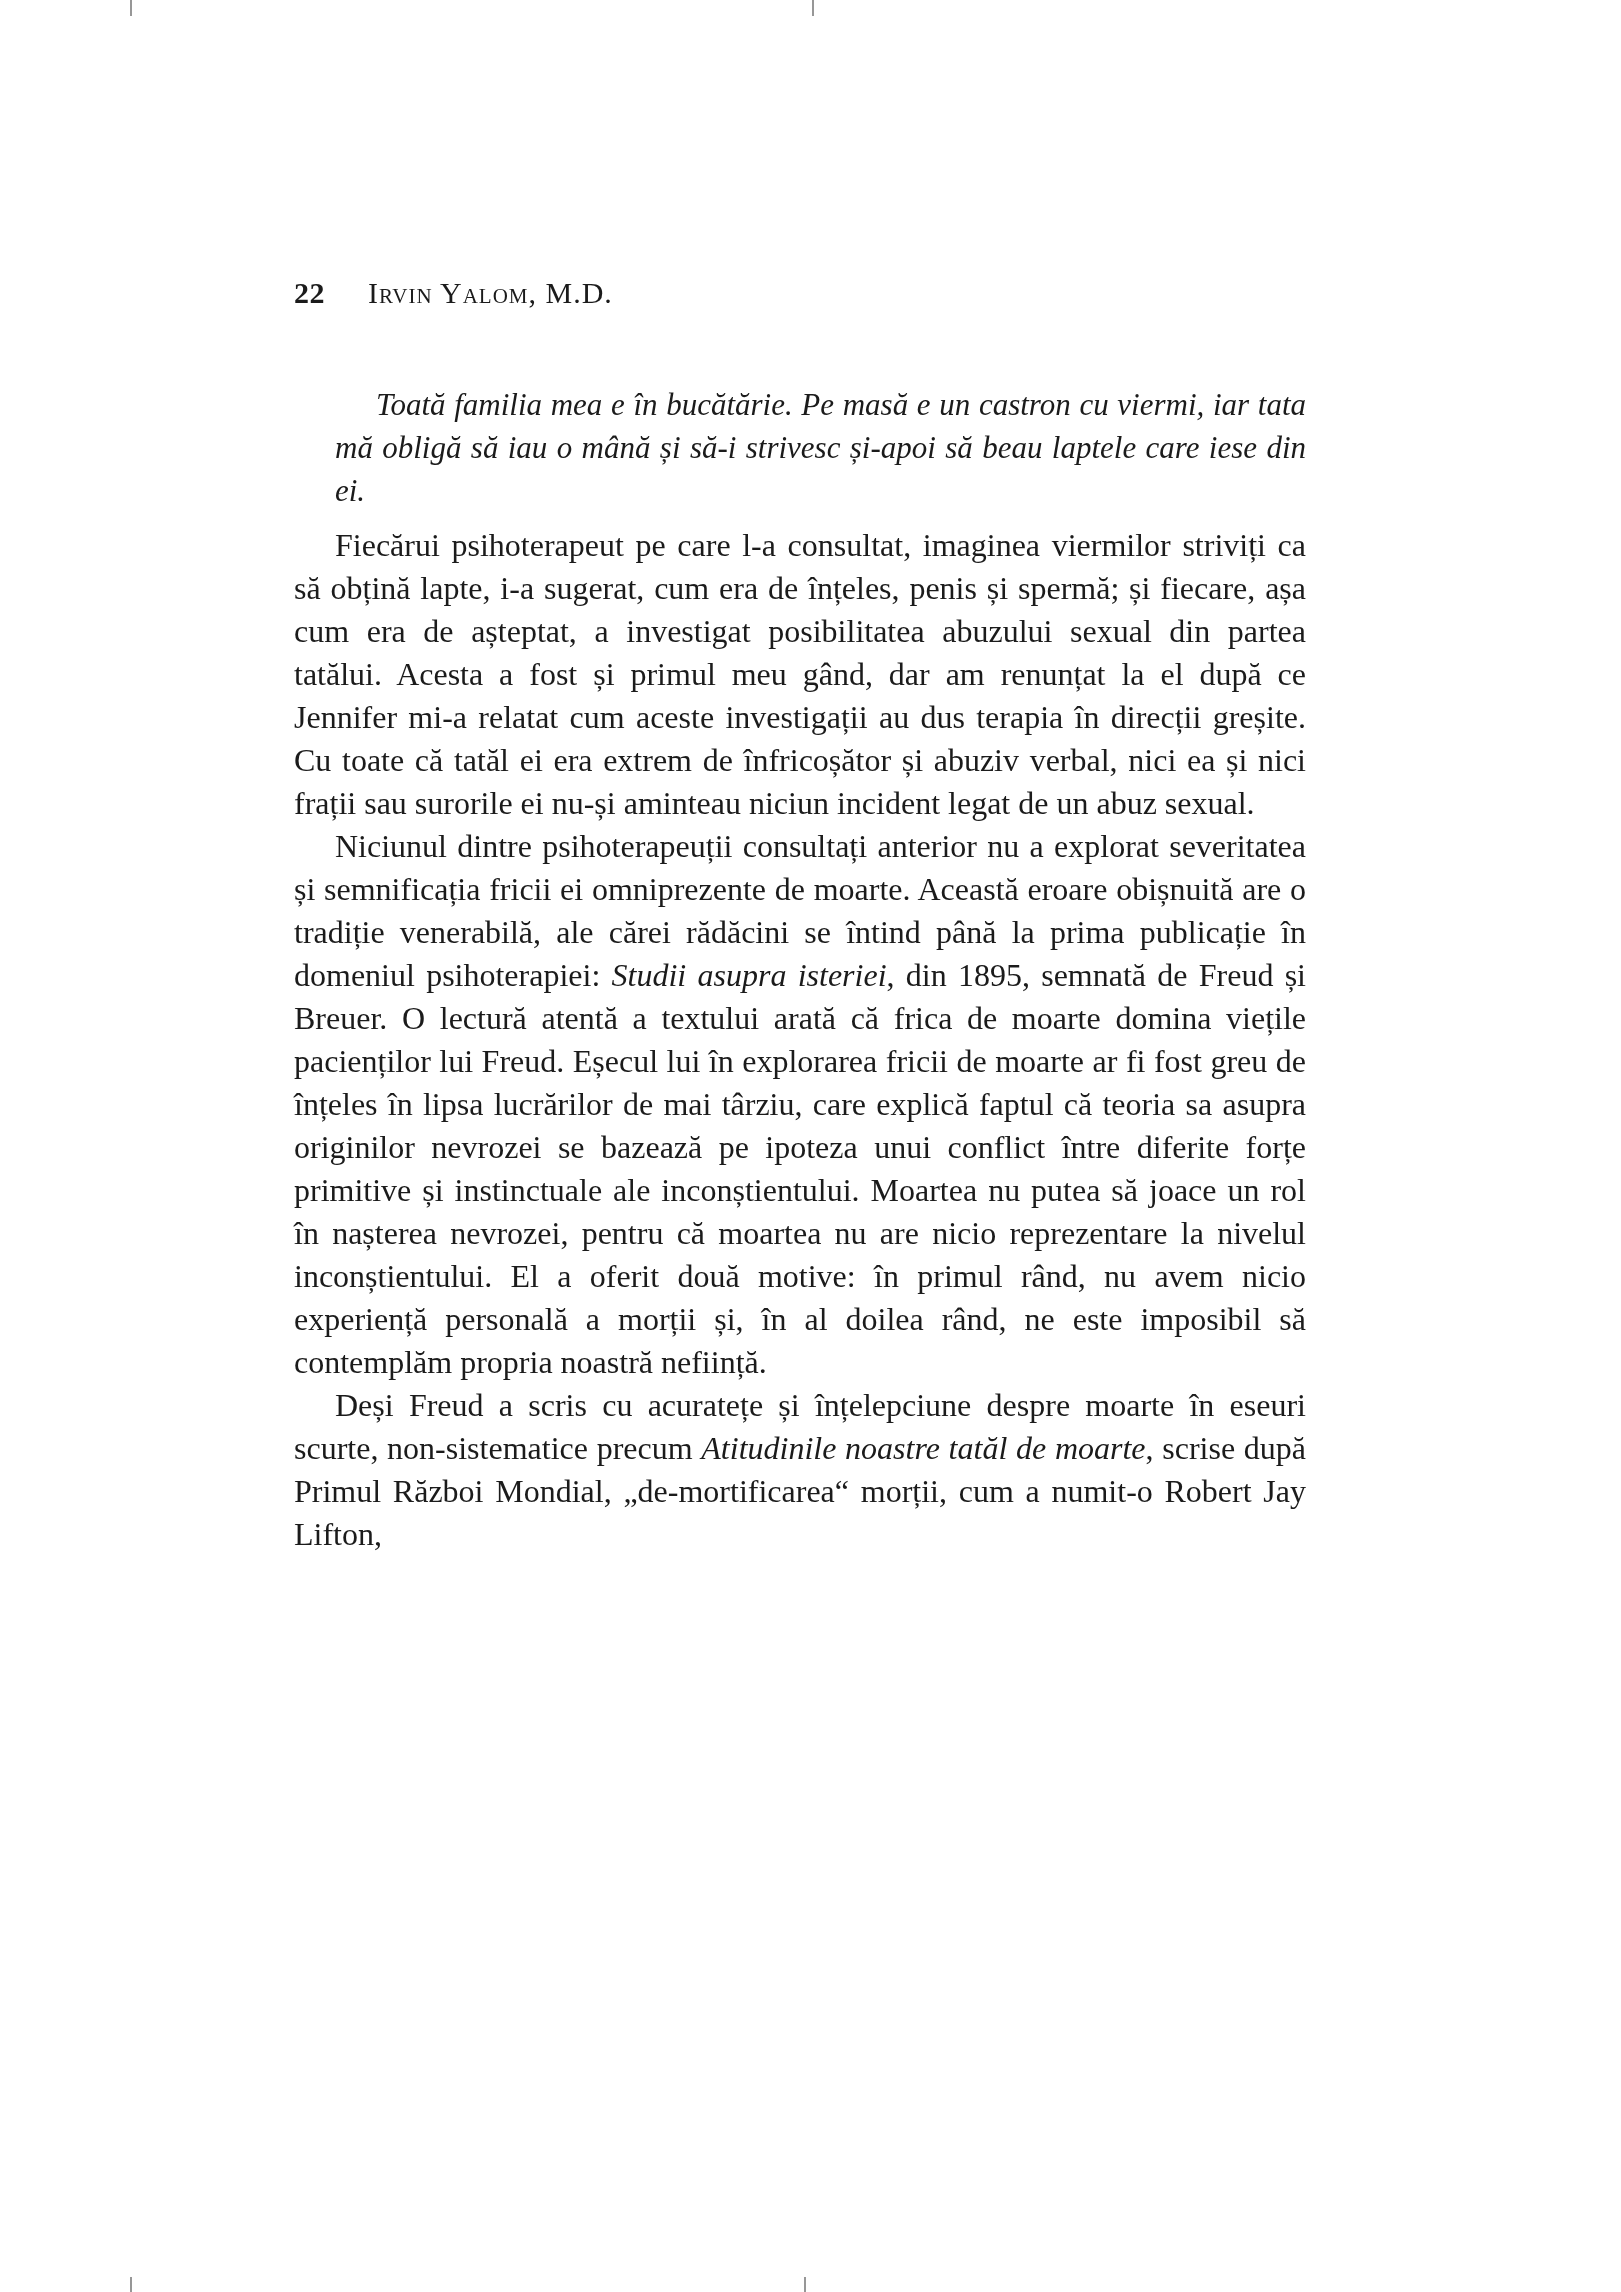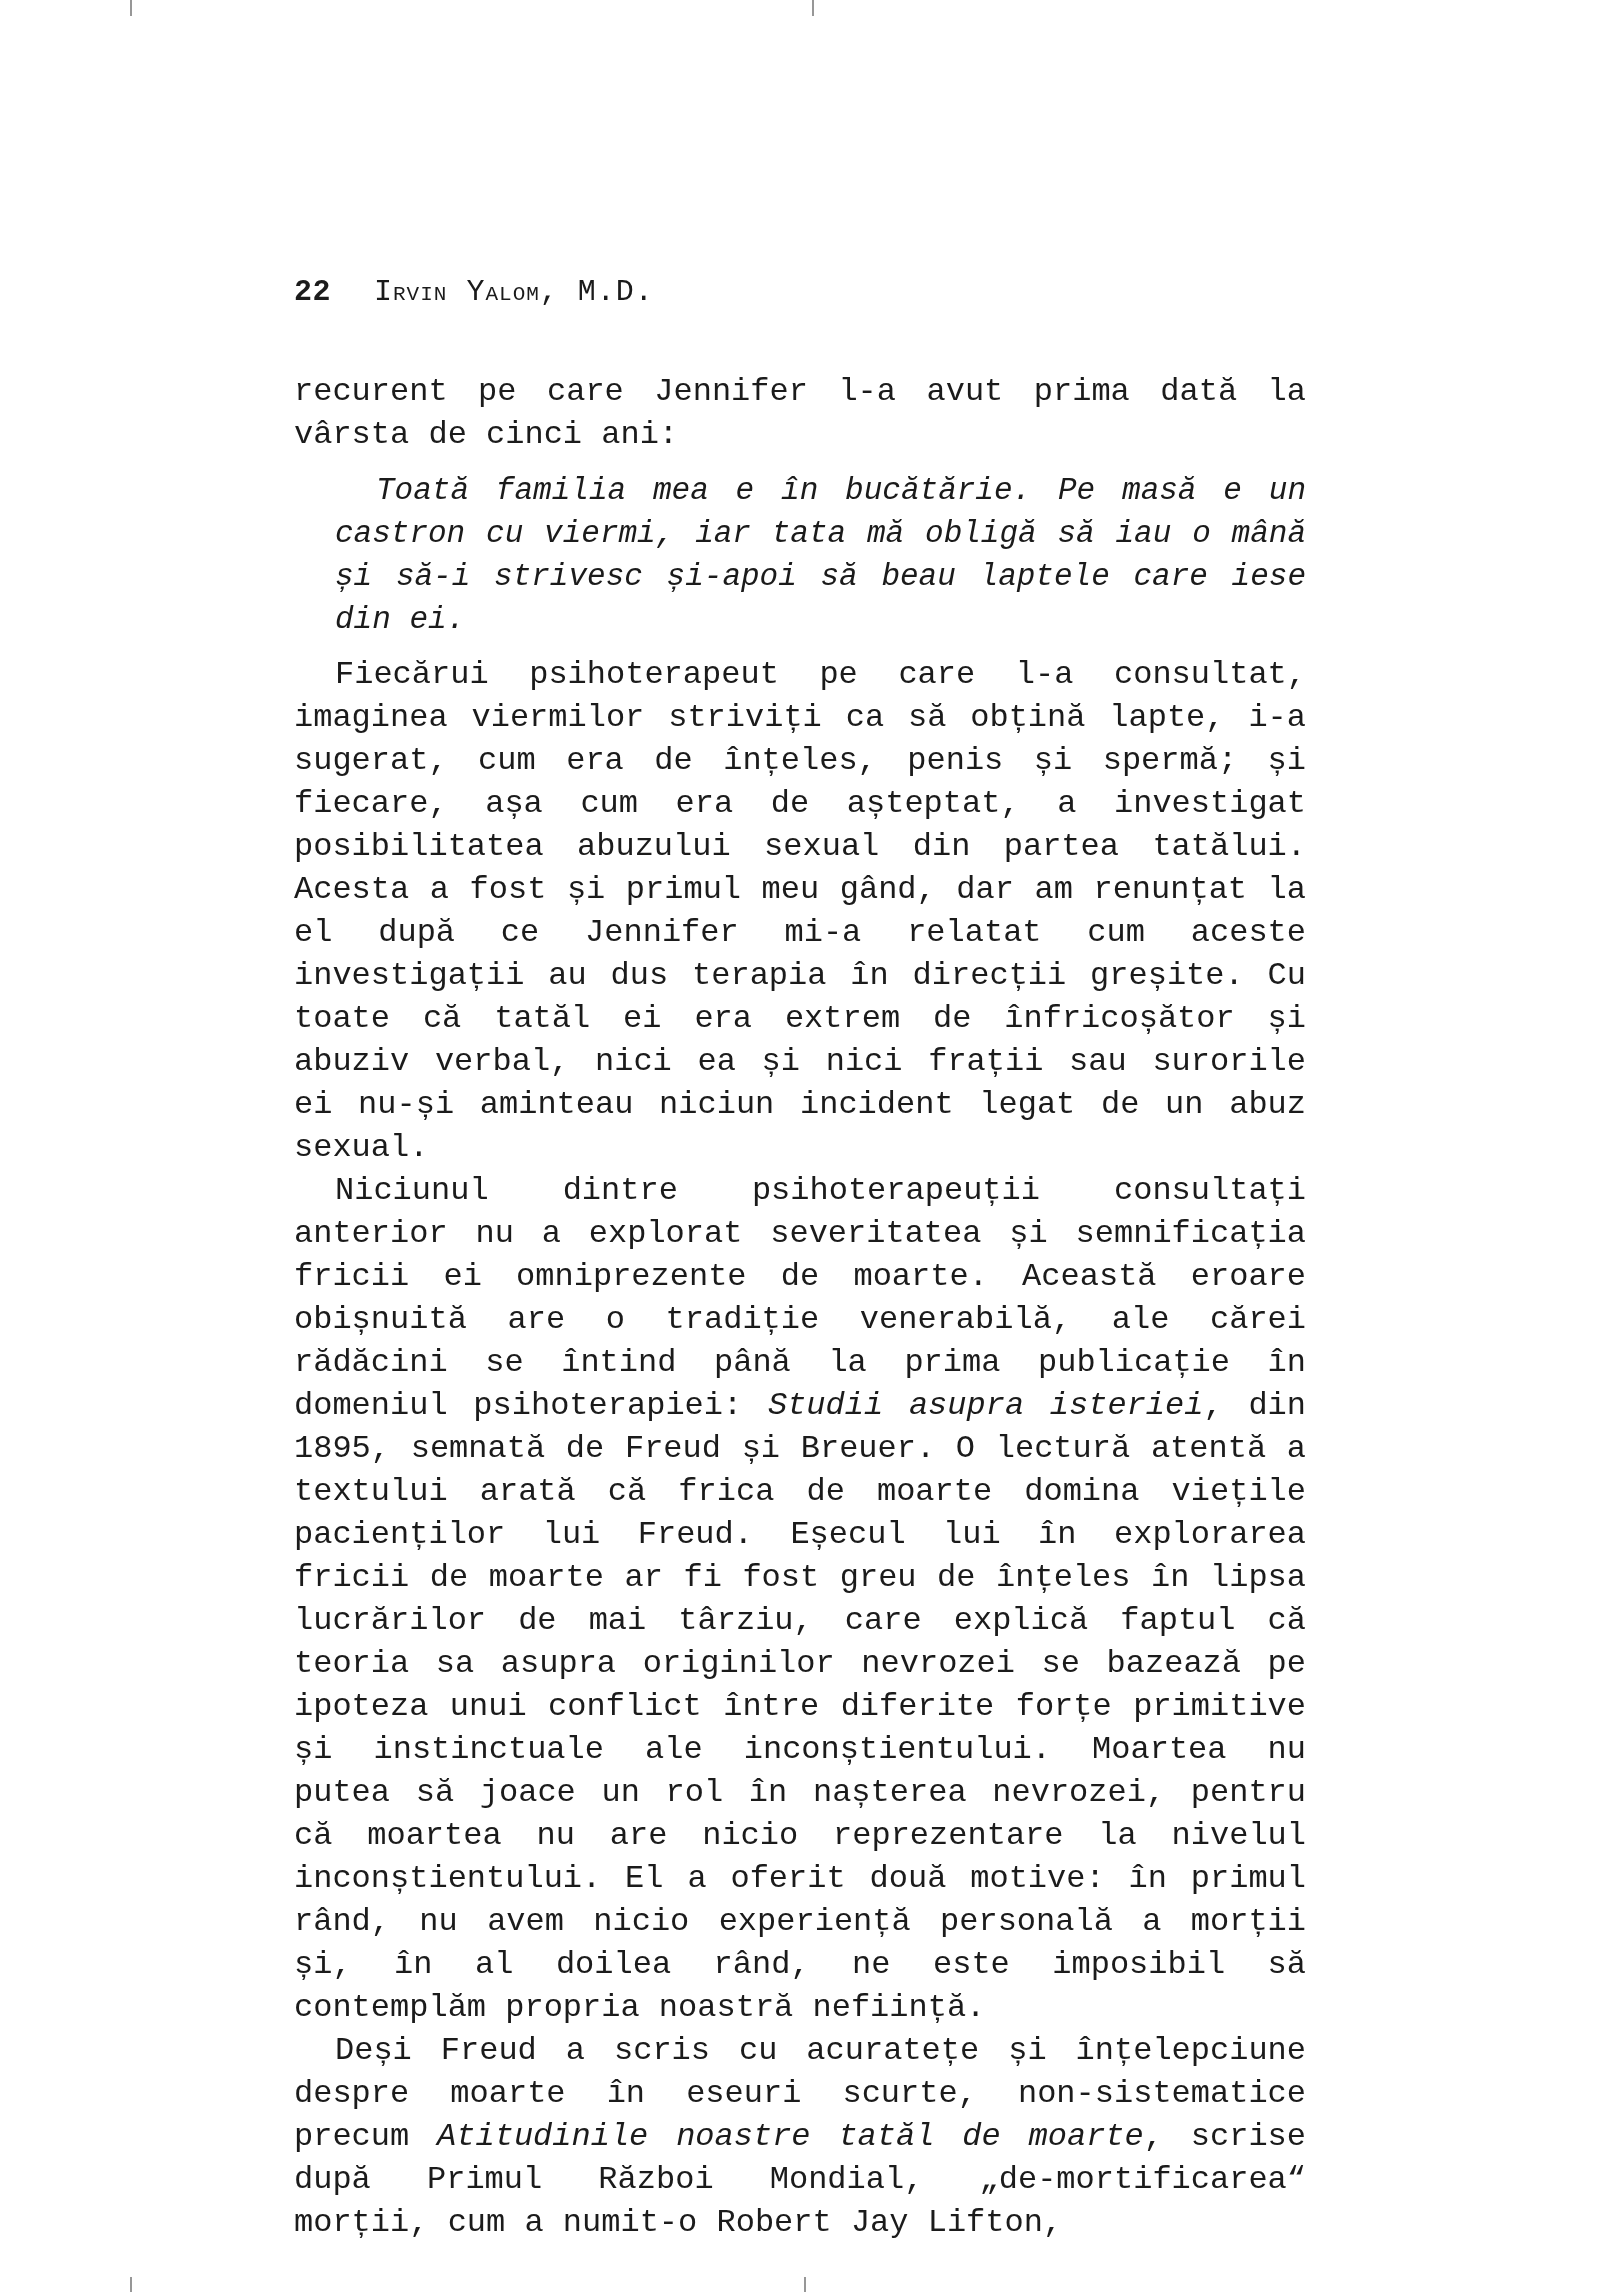--- a/index.html
+++ b/index.html
@@ -6,21 +6,21 @@
     margin: 0;
     padding: 0;
     background: #ffffff;
   }
   .page {
     position: relative;
     width: 1621px;
     height: 2293px;
     background: #ffffff;
     color: #1b1b1b;
-    font-family: Liberation Mono, monospace;
+    font-family: Liberation Serif, serif;
     overflow: hidden;
   }
   .tick {
     position: absolute;
     width: 2px;
     height: 15.7px;
     background: #979797;
   }
   .tick.top { top: 0; }
   .tick.bottom { bottom: 0; }
@@ -83,23 +83,20 @@
   <div class="tick top t-mid"></div>
   <div class="tick bottom b-left"></div>
   <div class="tick bottom b-mid"></div>
 
   <div class="running-head">
     <span class="page-number">22</span><span class="running-title">Irvin Yalom, M.D.</span>
   </div>
 
   <div class="text-column">
 
-    <p>
-      <span>recurent pe care Jennifer l-a avut prima dată la vârsta de cinci ani:</span>
-    </p>
 
     <p class="block-quote">
       <span>Toată familia mea e în bucătărie. Pe masă e un castron cu viermi, iar tata mă obligă să iau o mână și să-i strivesc și-apoi să beau laptele care iese din ei.</span>
     </p>
 
     <p class="first-indent">
       <span>Fiecărui psihoterapeut pe care l-a consultat, imaginea viermilor striviți ca să obțină lapte, i-a sugerat, cum era de înțeles, penis și spermă; și fiecare, așa cum era de așteptat, a investigat posibilitatea abuzului sexual din partea tatălui. Acesta a fost și primul meu gând, dar am renunțat la el după ce Jennifer mi-a relatat cum aceste investigații au dus terapia în direcții greșite. Cu toate că tatăl ei era extrem de înfricoșător și abuziv verbal, nici ea și nici frații sau surorile ei nu-și aminteau niciun incident legat de un abuz sexual.</span>
     </p>
 
     <p class="first-indent">

